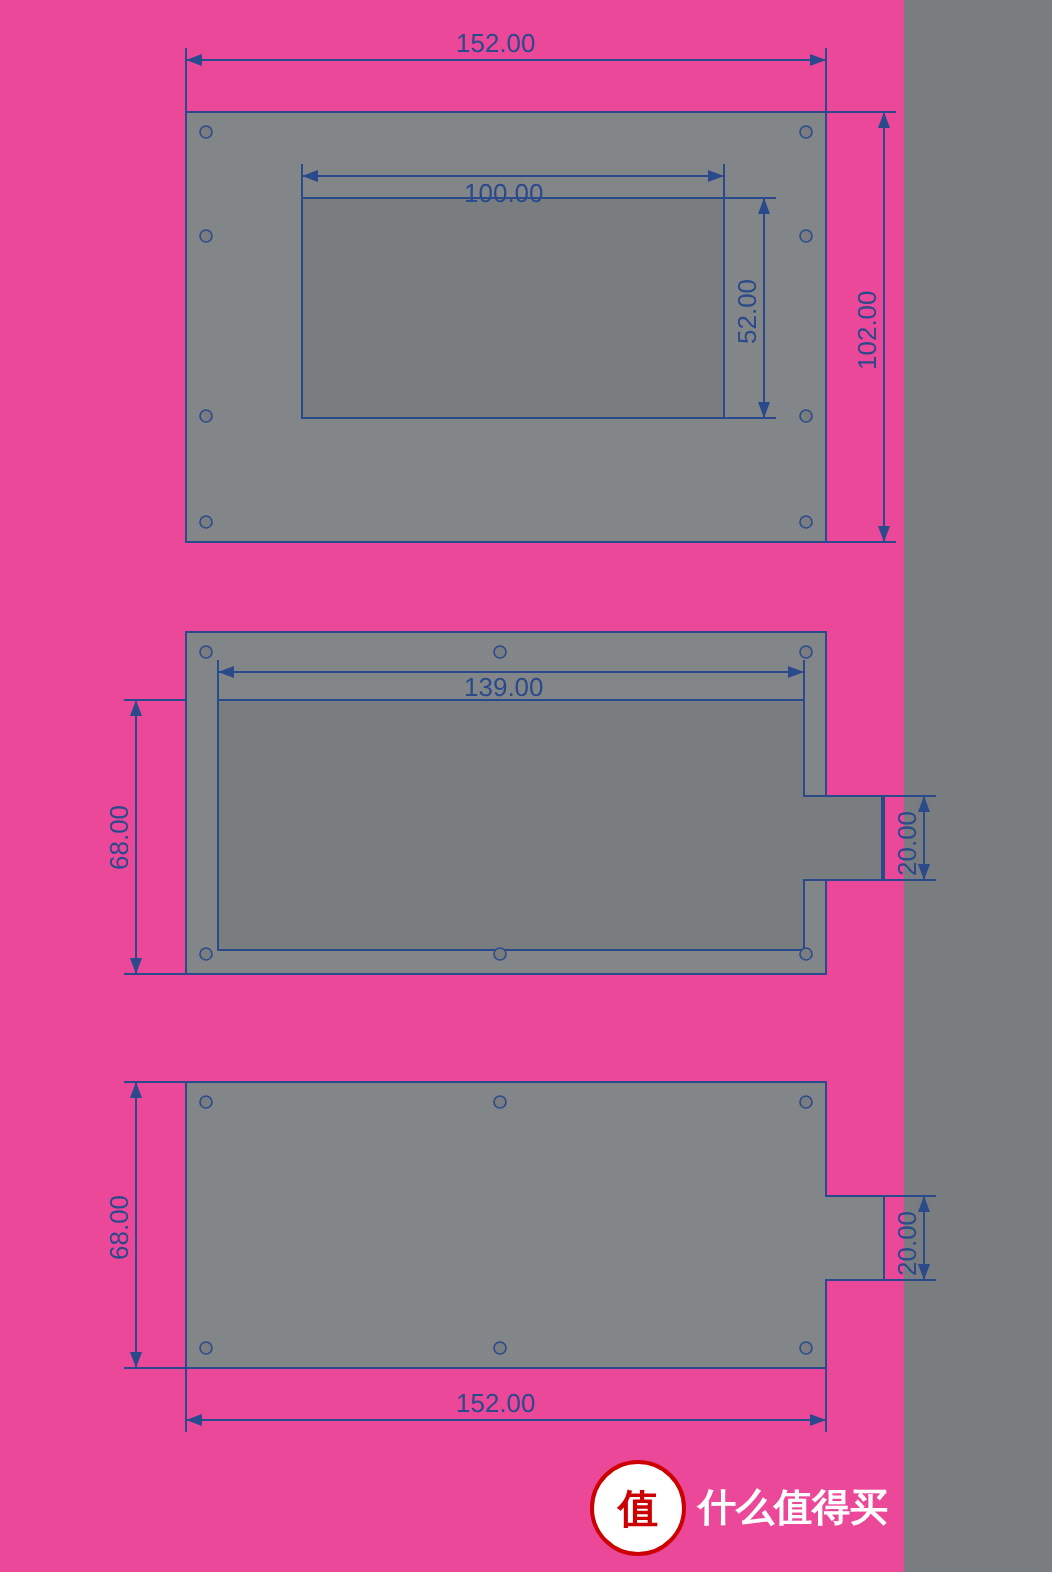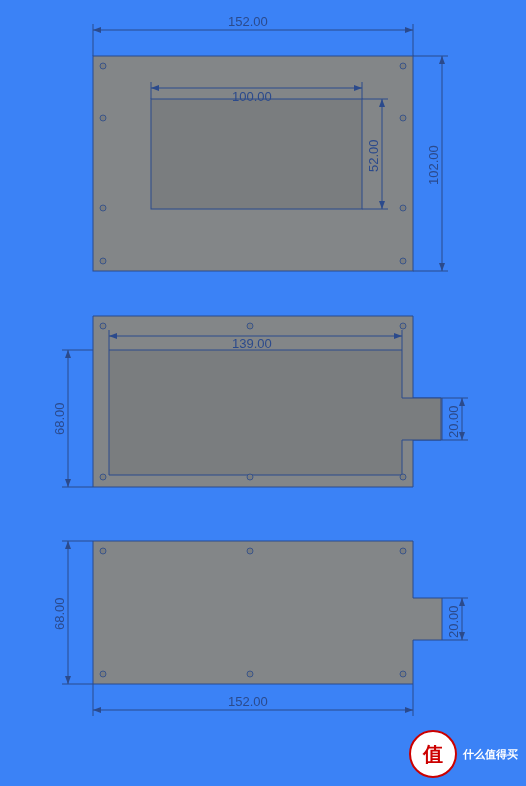--- a/index.html
+++ b/index.html
@@ -1,26 +1,26 @@
 <!DOCTYPE html>
 <html><head>
 <meta charset="utf-8">
 <style>
 body{margin:0;padding:0;background:#7A7D7F;font-family:Arial,sans-serif}
-.canvas{position:relative;width:526px;height:786px;background:#3b82f6}
+.canvas{position:relative;width:452px;height:786px;background:#ec4899}
 svg{position:absolute;top:0;left:0}
 .part{fill:#838688;stroke:#2B4A8C;stroke-width:1}
 .inner{fill:#7A7D7F;stroke:#2B4A8C;stroke-width:1}
 .hole{fill:#7A7D7F;stroke:#2B4A8C;stroke-width:0.8}
 .dim{stroke:#2B4A8C;stroke-width:1;fill:none}
 .dimtext{fill:#2B4A8C;font-size:13px;font-family:Arial}
 .arrow{fill:#2B4A8C}
 .watermark{position:absolute;right:8px;bottom:8px;display:flex;align-items:center;gap:6px}
 .wm-circle{width:44px;height:44px;border-radius:50%;background:#fff;border:2px solid #c00;display:flex;align-items:center;justify-content:center;font-size:20px;color:#c00;font-weight:bold}
-.wm-text{color:#fff;font-size:11px;font-weight:bold}
+.wm-text{color:#fff;font-size:19px;font-weight:bold}
 </style>
 </head>
 <body>
 
 <div class="canvas">
 <svg width="526" height="786">
 <defs>
 <marker id="ah" markerWidth="8" markerHeight="6" refX="0" refY="3" orient="auto">
           <path d="M0,3 L8,0 L8,6 Z" class="arrow"></path>
         </marker>

